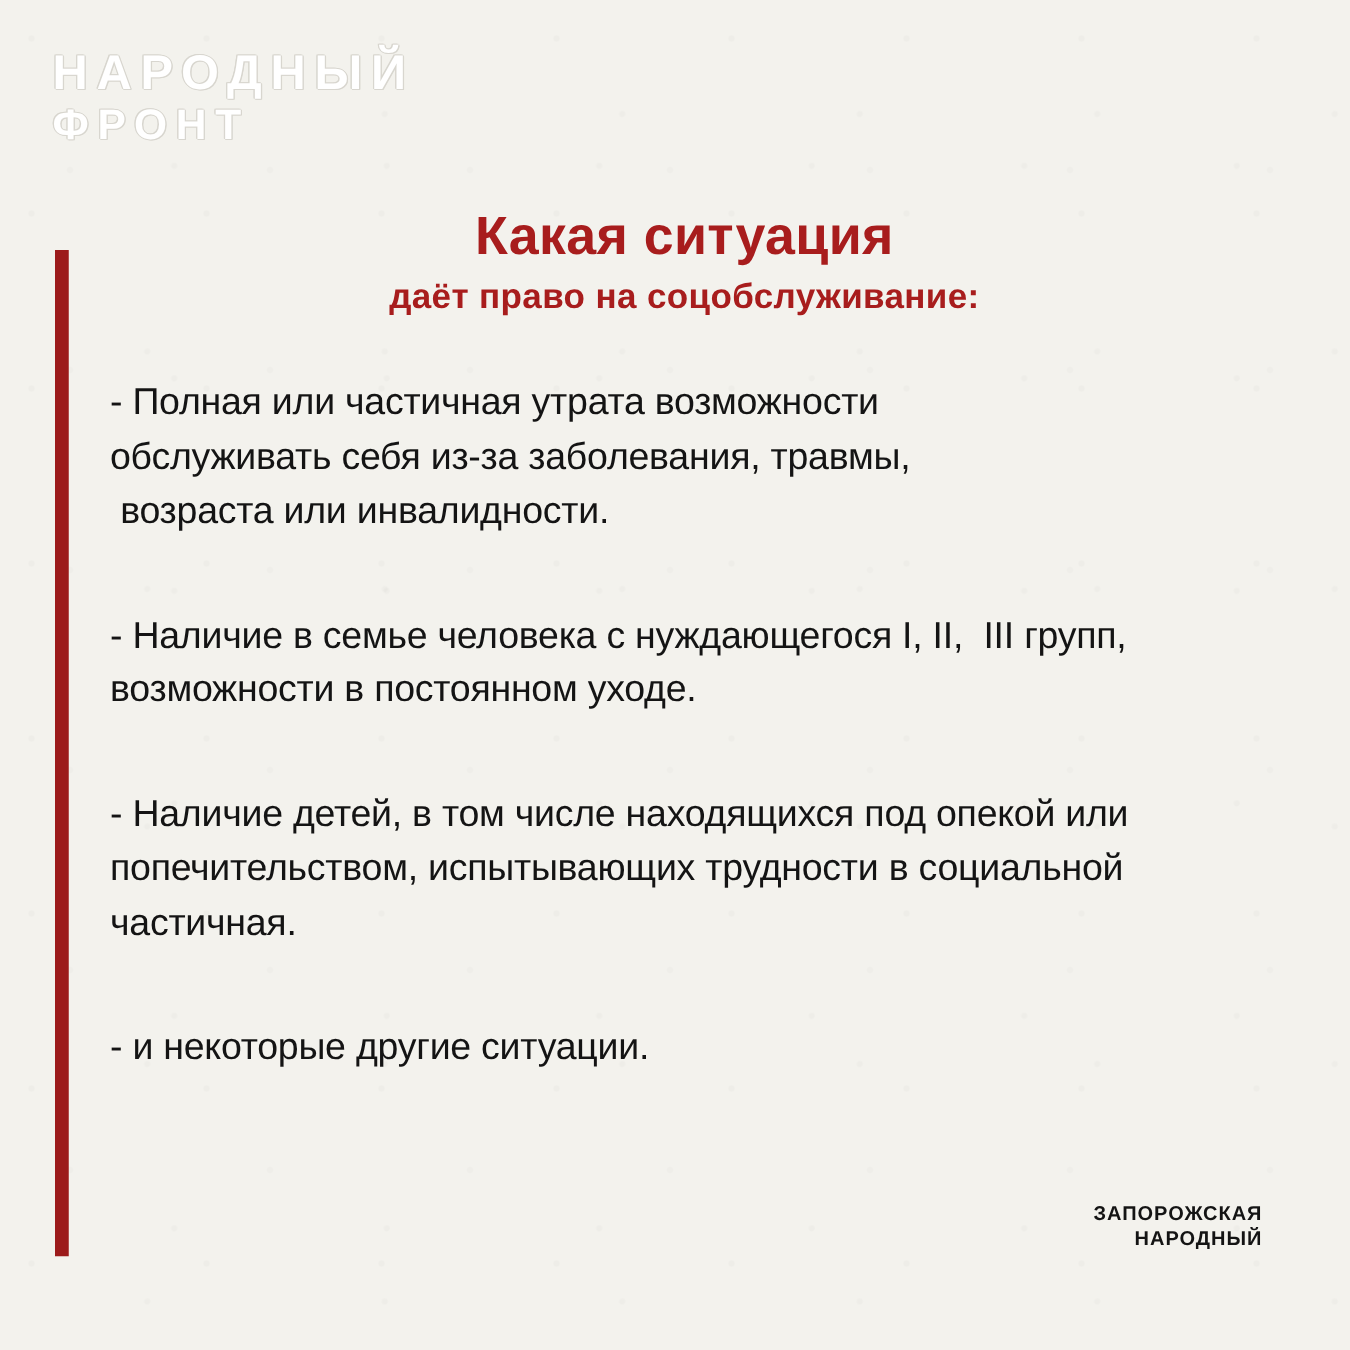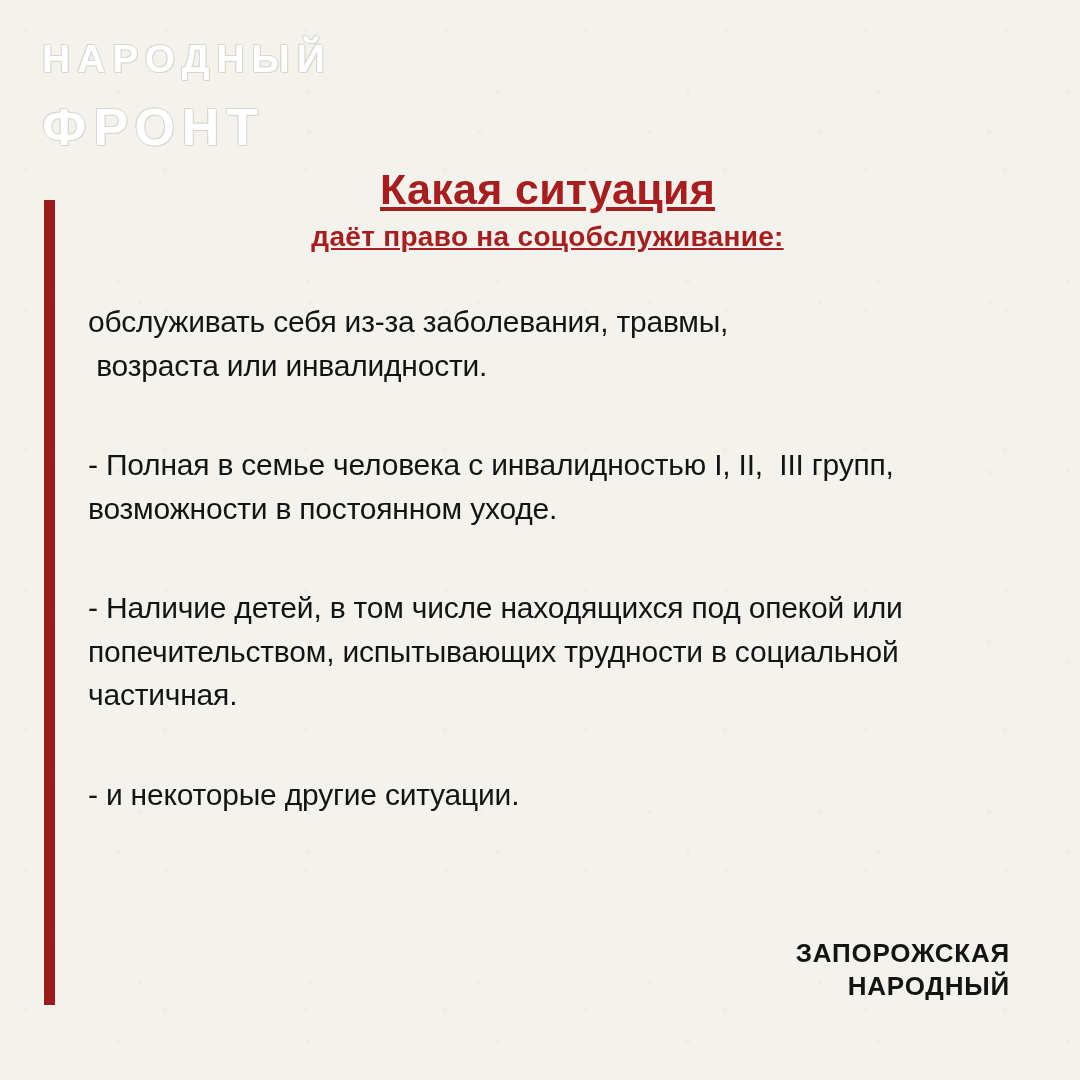--- a/index.html
+++ b/index.html
@@ -41,23 +41,23 @@
     font-weight: bold;
     line-height: 0.98;
     letter-spacing: 7px;
     user-select: none;
   }
   .brand-line1 {
     font-size: 39px;
     display: block;
   }
   .brand-line2 {
-    font-size: 52px;
+    font-size: 34px;
     display: block;
-    margin-top: 24px;
+    margin-top: 6px;
   }
 
   
   .accent-bar {
     position: absolute;
     left: 44px;
     top: 200px;
     width: 11px;
     height: 805px;
     background: #9c1b1b;
@@ -68,21 +68,20 @@
     position: absolute;
     left: 70px;
     top: 160px;
     width: 955px;
     text-align: center;
     color: #a81d1d;
     font-weight: bold;
     font-size: 43px;
     line-height: 1.35;
     letter-spacing: 0.3px;
-    text-decoration: underline;
   }
   .heading .h-line {
     display: block;
   }
   .heading .h-line1 {
     font-size: 43px;
   }
   .heading .h-line2 {
     font-size: 28px;
   }
@@ -112,21 +111,21 @@
   }
 
   
   .region {
     position: absolute;
     right: 70px;
     bottom: 78px;
     text-align: right;
     color: #141414;
     font-weight: bold;
-    font-size: 26px;
+    font-size: 16px;
     line-height: 1.25;
     letter-spacing: 0.8px;
   }
   .region span {
     display: block;
   }
 </style>
 </head>
 <body>
 
@@ -140,26 +139,27 @@
   <div class="accent-bar"></div>
 
   <div class="heading">
     <span class="h-line h-line1">Какая ситуация</span>
     <span class="h-line h-line2">даёт право на соцобслуживание:</span>
   </div>
 
   <div class="body-list">
 
     <div class="bullet">
+      <span class="ln">- Полная или частичная утрата возможности</span>
       <span class="ln">обслуживать себя из-за заболевания, травмы,</span>
       <span class="ln"> возраста или инвалидности.</span>
     </div>
 
     <div class="bullet">
-      <span class="ln">- Полная в семье человека с инвалидностью I, II,  III групп,</span>
+      <span class="ln">- Наличие в семье человека с нуждающегося I, II,  III групп,</span>
       <span class="ln">возможности в постоянном уходе.</span>
     </div>
 
     <div class="bullet">
       <span class="ln">- Наличие детей, в том числе находящихся под опекой или</span>
       <span class="ln">попечительством, испытывающих трудности в социальной</span>
       <span class="ln">частичная.</span>
     </div>
 
     <div class="bullet">

